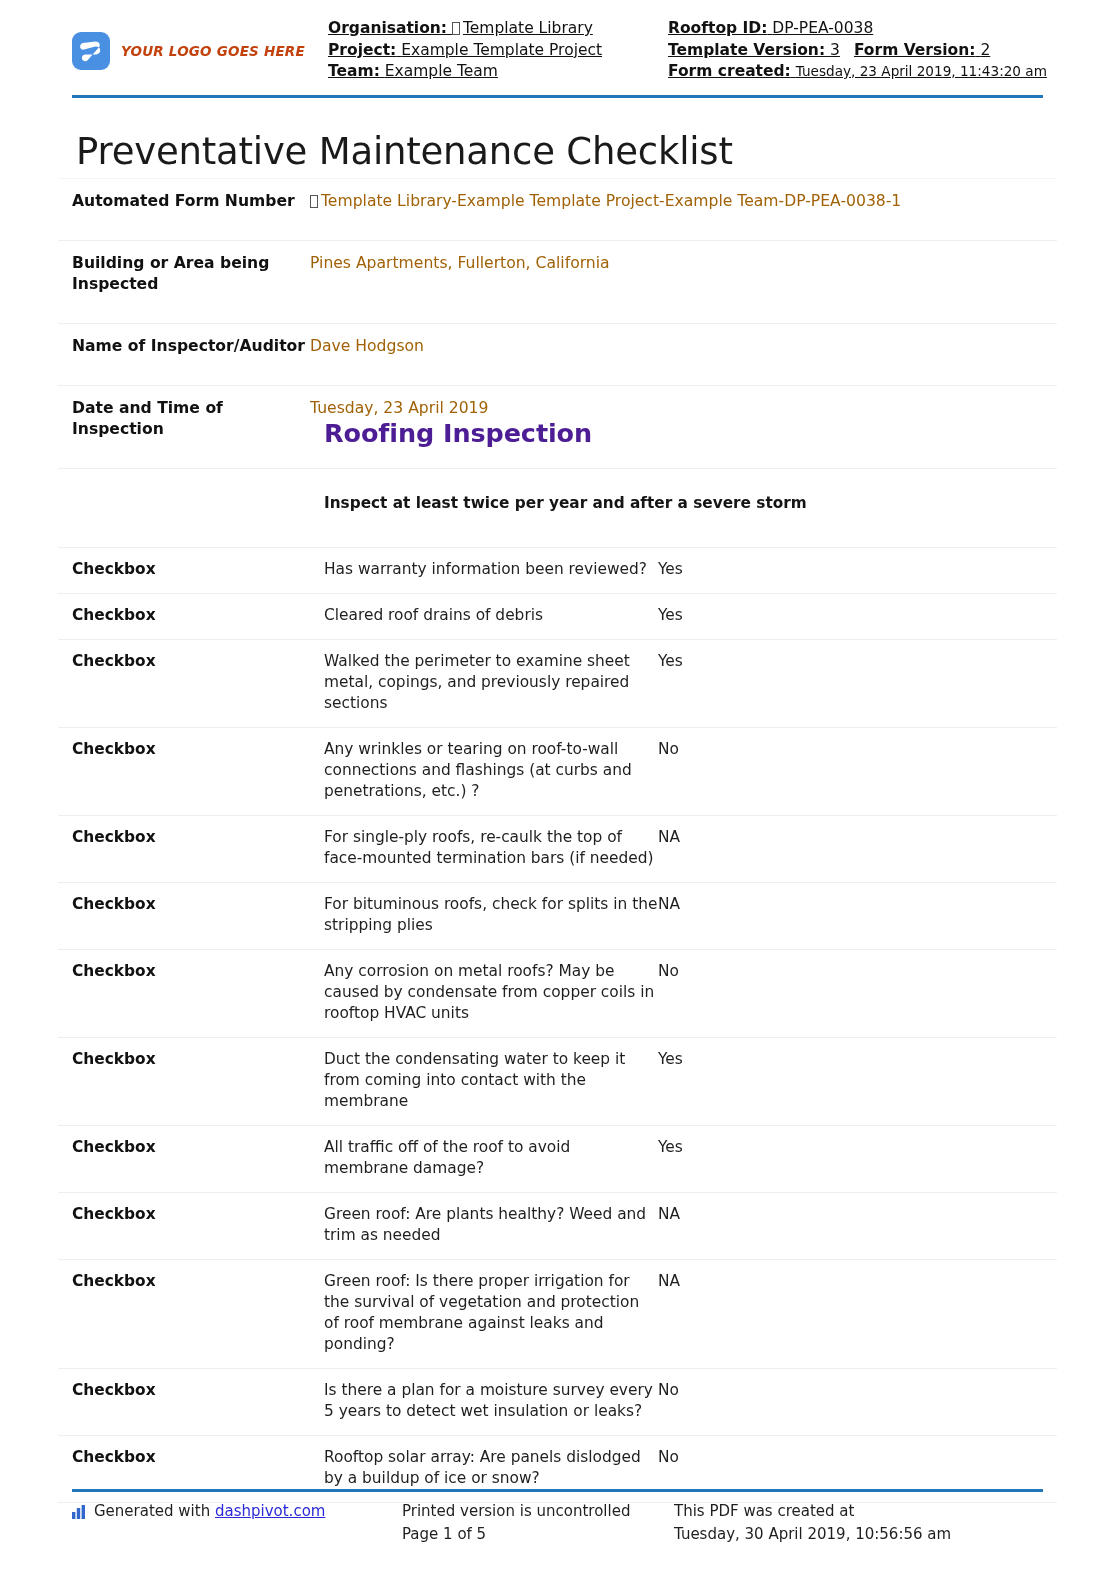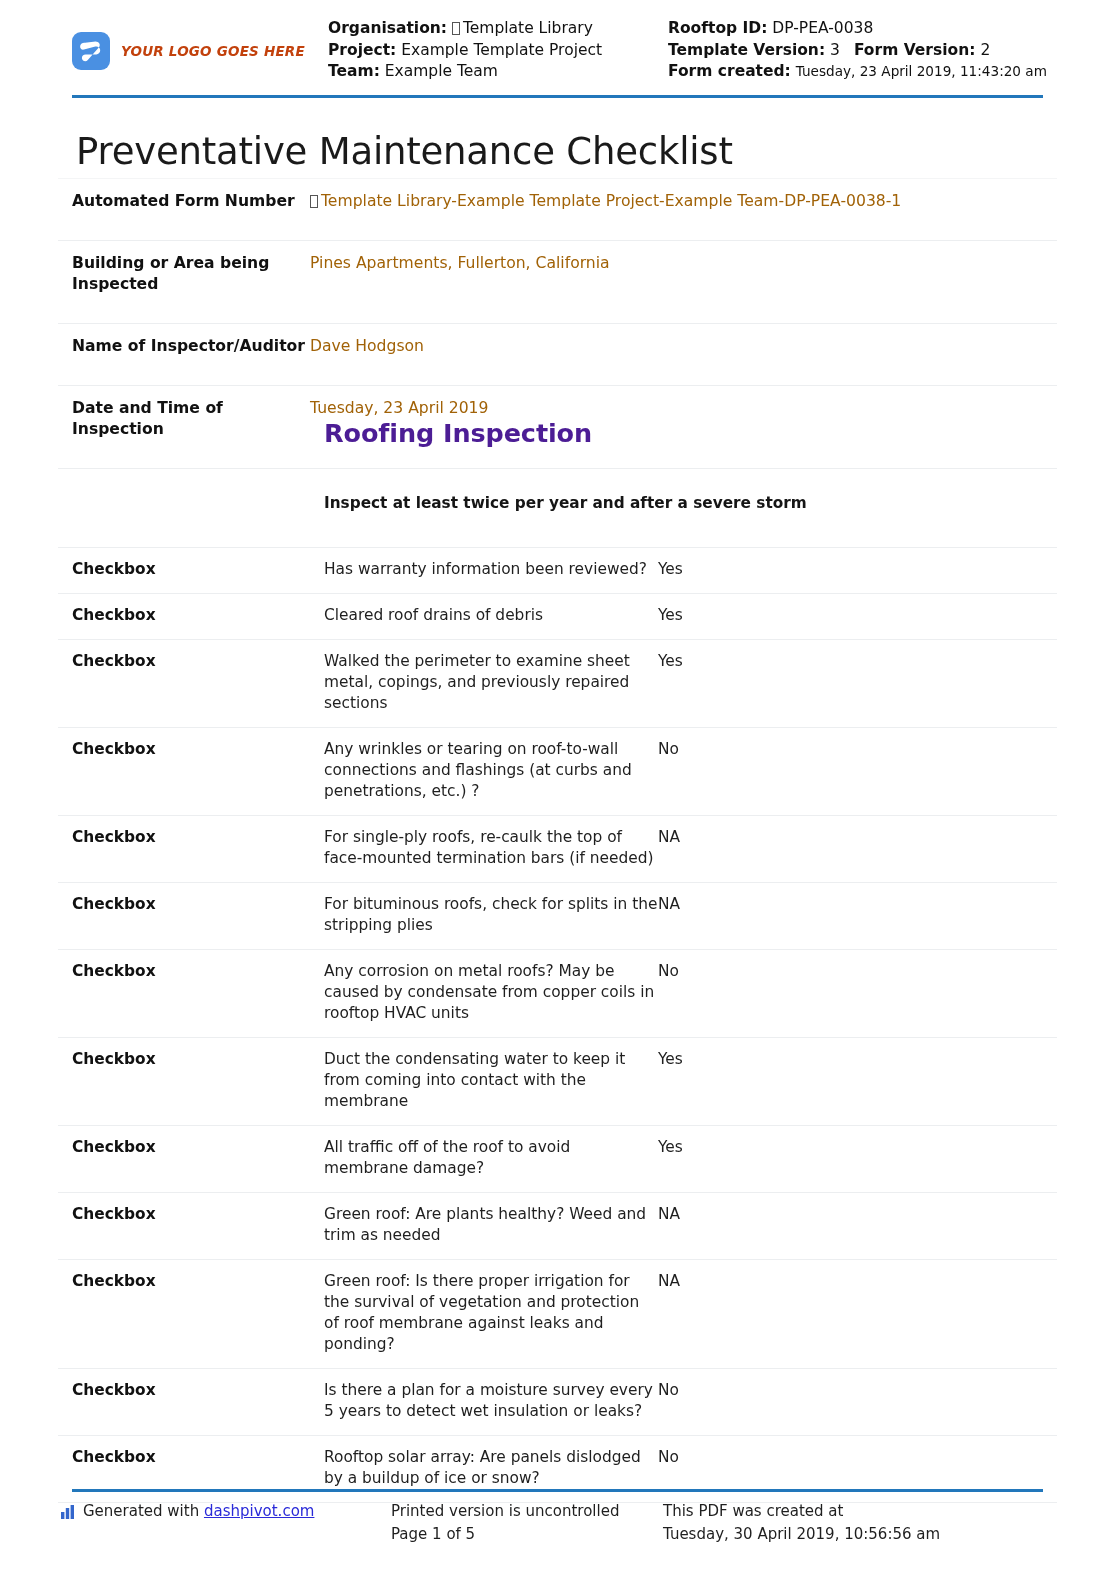--- a/index.html
+++ b/index.html
@@ -57,21 +57,21 @@
     white-space: nowrap;
   }
   .meta-col {
     flex: none;
     font-size: 15.5px;
     line-height: 21.5px;
     color: #111;
   }
   .meta-col.left { width: 340px; }
   .meta-col.right { width: 375px; }
-  .meta-line { white-space: nowrap; }
+  .meta-line { white-space: nowrap; text-decoration: underline; }
   .meta-line b { font-weight: bold; }
   .meta-line .small { font-size: 13.6px; }
   .meta-line .gap { display: inline-block; width: 14px; }
   .tofu {
     display: inline-block;
     width: 8px;
     height: 13px;
     border: 1px solid #555;
     vertical-align: -2px;
     margin-right: 3px;
@@ -190,21 +190,21 @@
   .check-answer {
     flex: 1;
     font-size: 15.4px;
     line-height: 21px;
     color: #1f1f1f;
   }
 
   
   .doc-footer {
     position: absolute;
-    left: 61px;
+    left: 72px;
     top: 1500px;
     width: 971px;
     display: flex;
     align-items: flex-start;
     font-size: 15px;
     line-height: 23px;
     color: #1f1f1f;
   }
   .footer-col { flex: none; }
   .footer-col.gen { width: 330px; display: flex; align-items: flex-start; }

